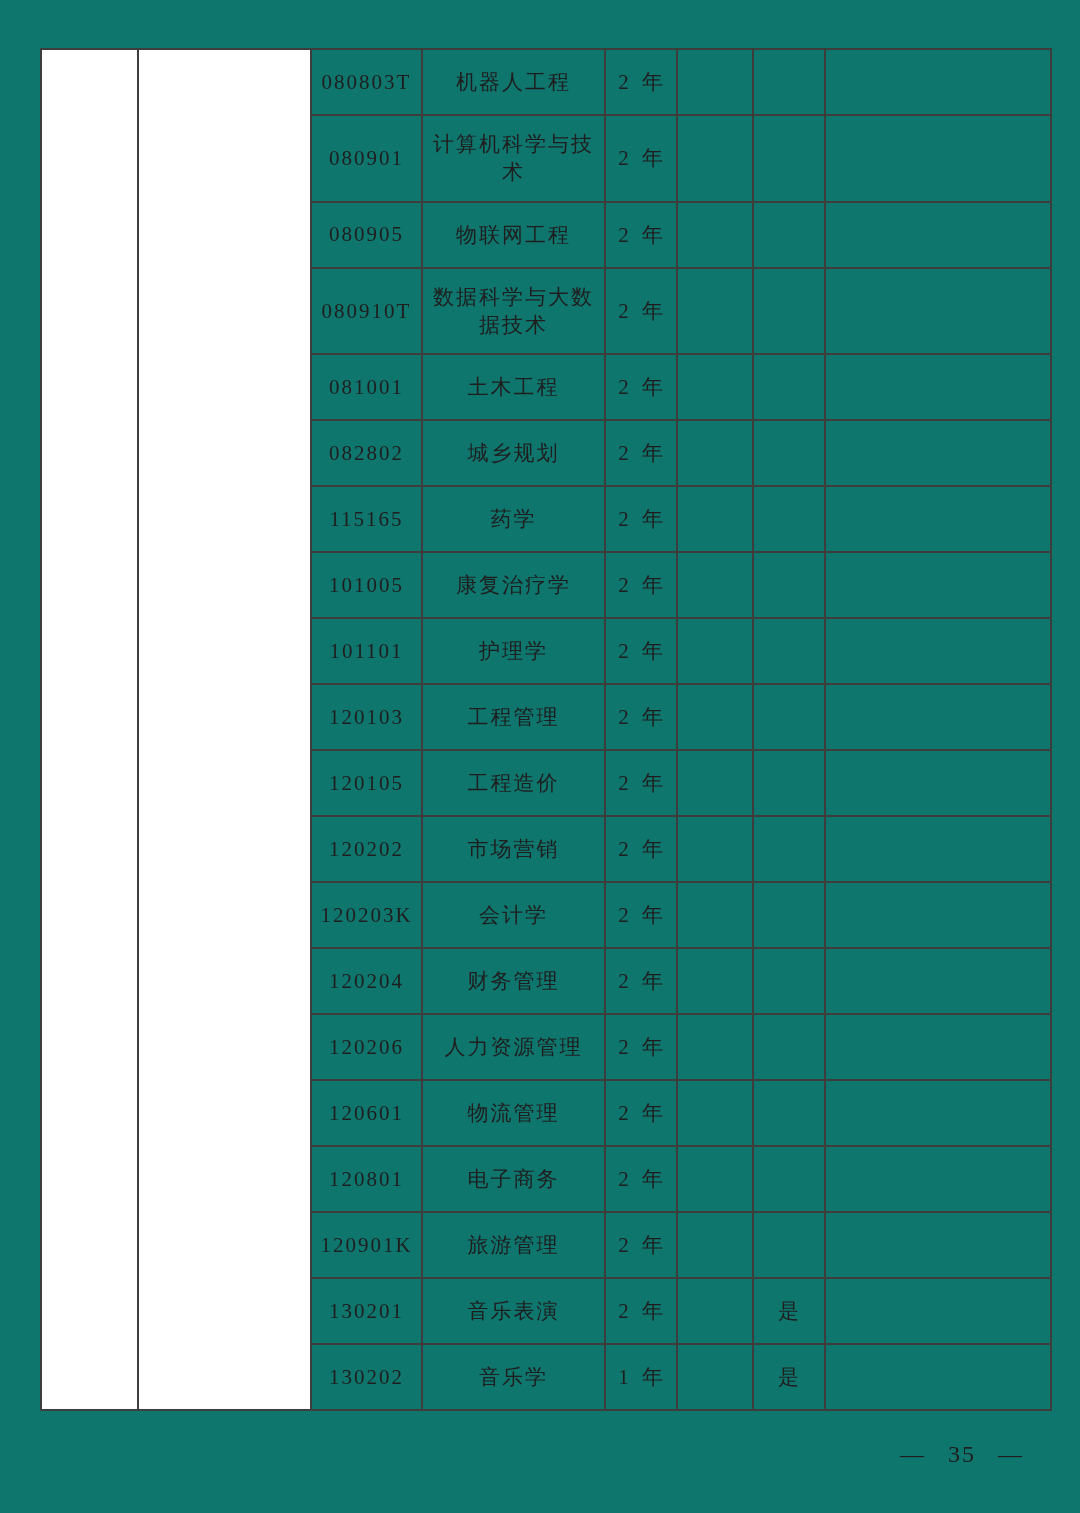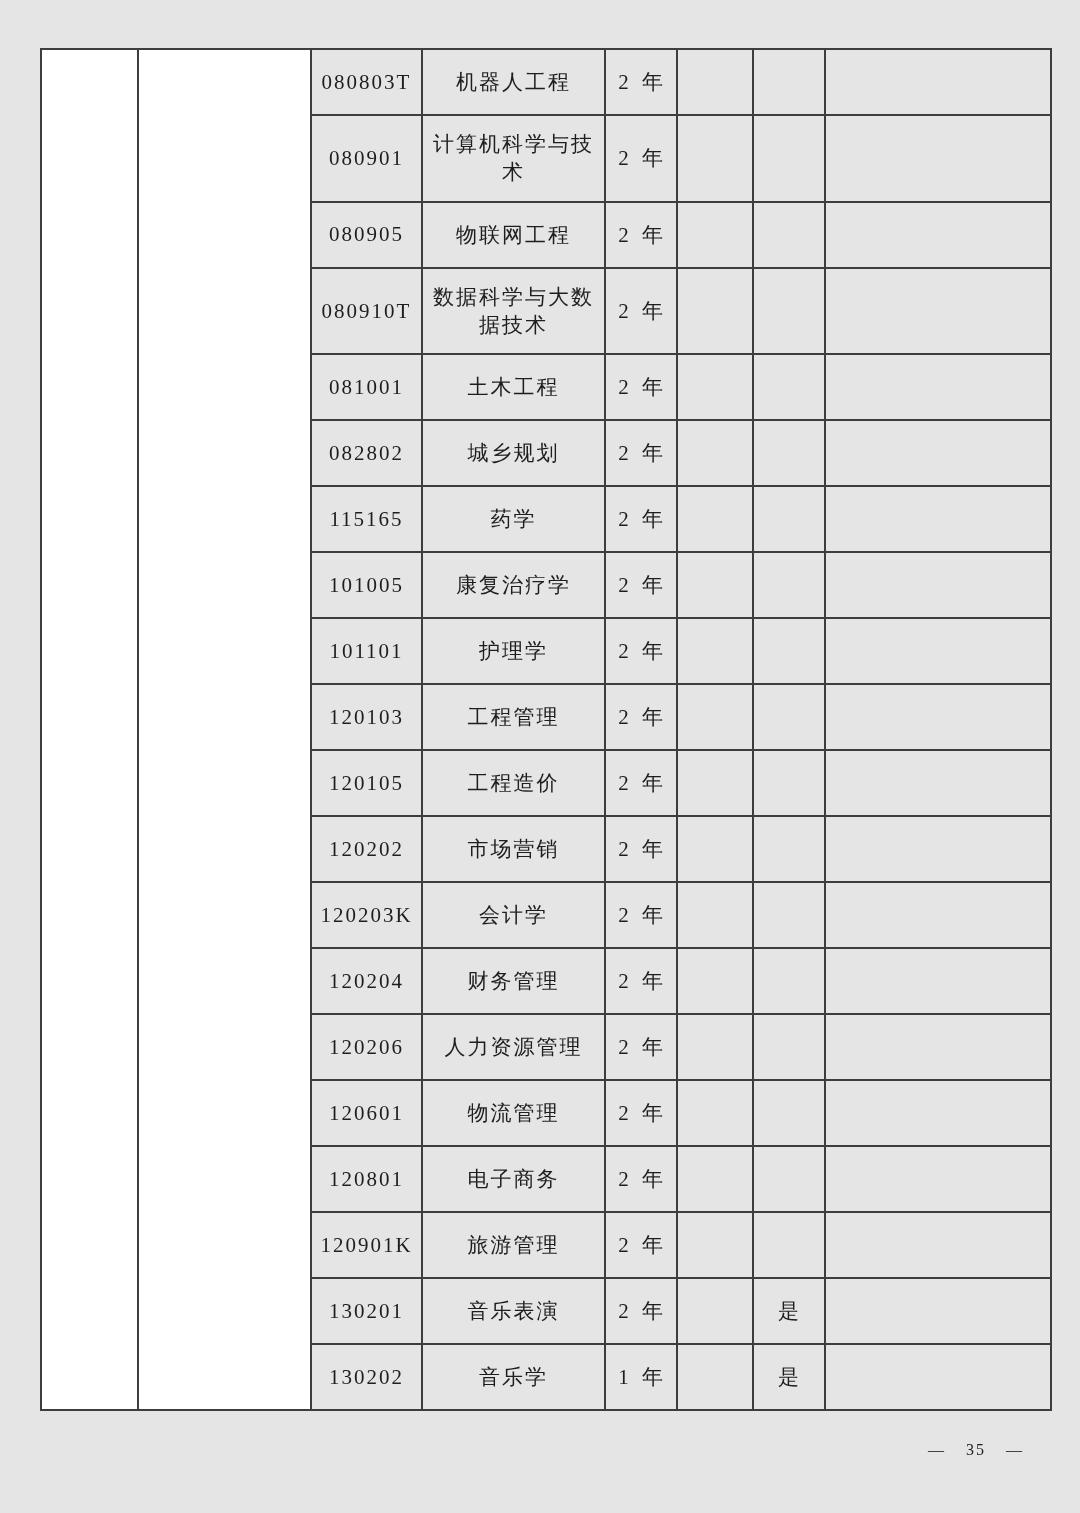--- a/index.html
+++ b/index.html
@@ -1,21 +1,21 @@
 <!DOCTYPE html>
 <html><head>
 <meta charset="utf-8">
 <style>
   * { margin: 0; padding: 0; box-sizing: border-box; }
   html, body { background: #ffffff; }
   .page {
     position: relative;
     width: 1080px;
     height: 1513px;
-    background: #e5e5e5;
+    background: #0f766e;
     font-family: "Liberation Serif", "DejaVu Serif", serif;
     color: #1e1e1e;
     overflow: hidden;
   }
   table.doc-table {
     position: absolute;
     left: 40px;
     top: 48px;
     width: 1010px;
     border-collapse: collapse;
@@ -32,21 +32,21 @@
   .merged-cell { background: #ffffff; }
   .code-cell { letter-spacing: 2px; font-size: 21px; }
   .major-cell { letter-spacing: 2px; line-height: 1.35; padding: 14px 3px; }
   .duration-cell { letter-spacing: 1px; word-spacing: 6px; }
   .blank-cell, .remark-cell { }
   .flag-cell { letter-spacing: 1px; }
   .page-number {
     position: absolute;
     top: 1441px;
     right: 56px;
-    font-size: 16px;
+    font-size: 24px;
     letter-spacing: 2px;
     word-spacing: 14px;
     color: #1e1e1e;
     white-space: pre;
   }
 </style>
 </head>
 <body>
 
 <div class="page">

